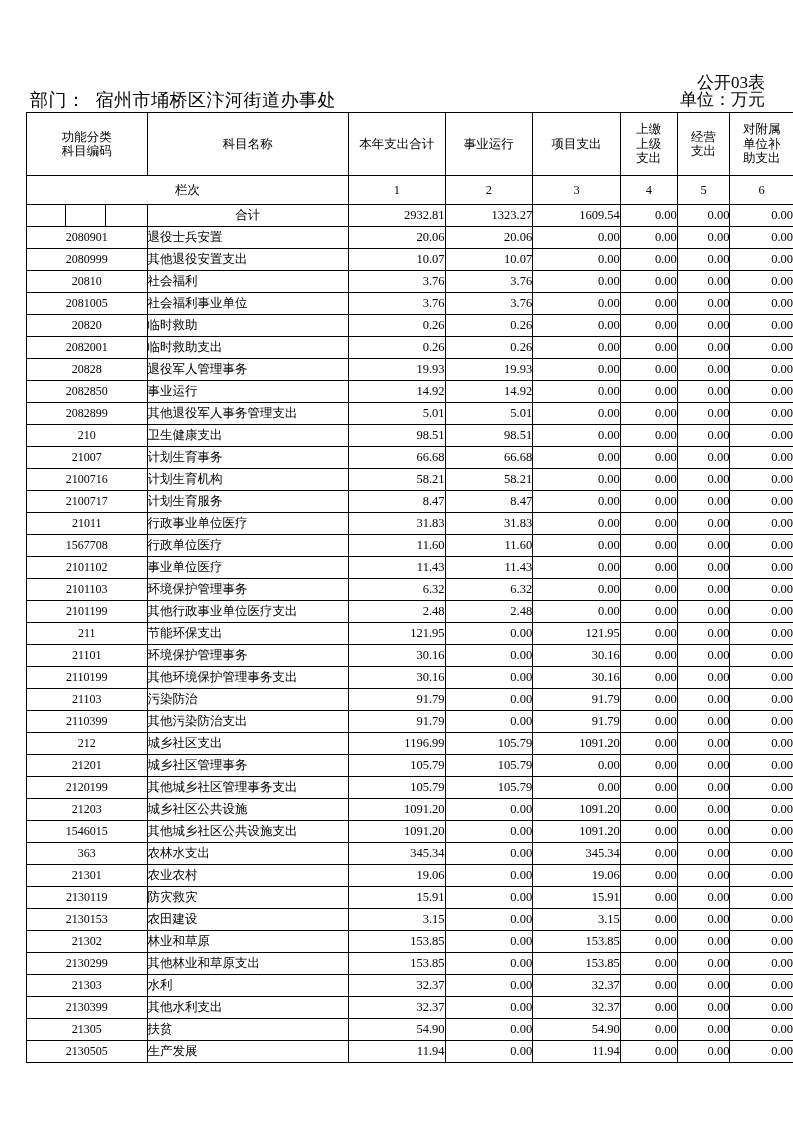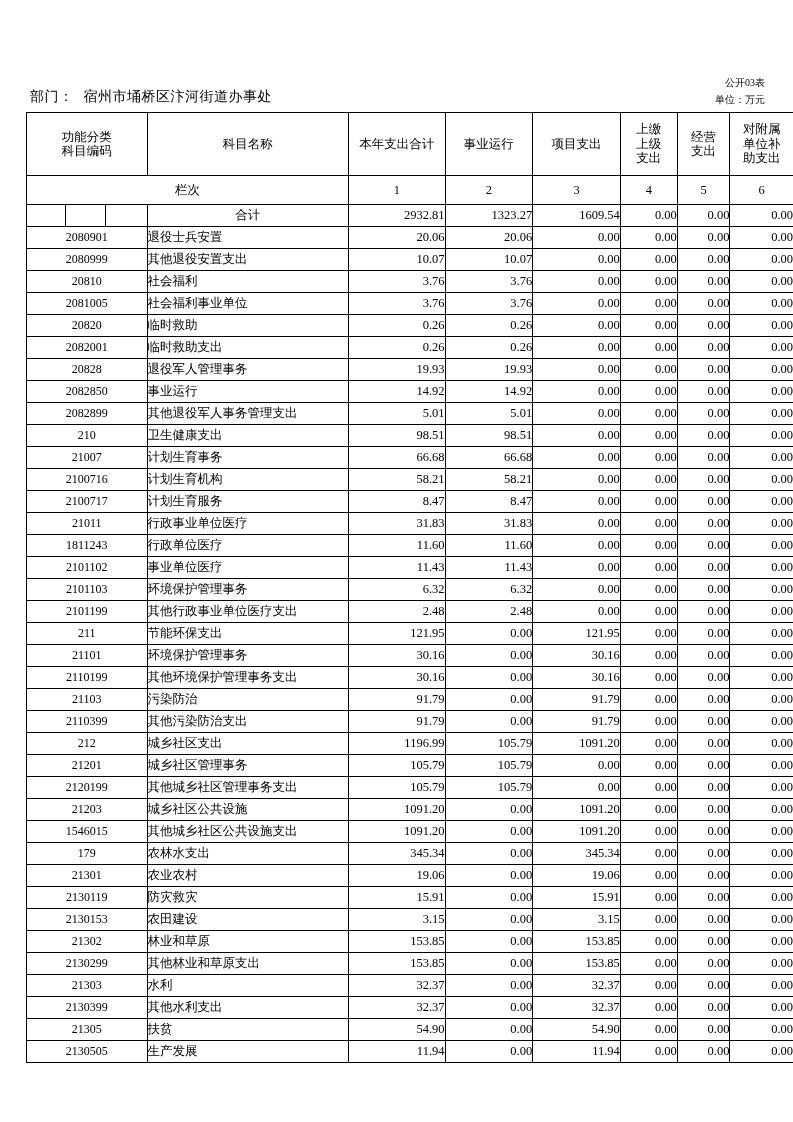--- a/index.html
+++ b/index.html
@@ -25,34 +25,34 @@
     position: absolute;
     top: 74px;
     left: 0;
     width: 793px;
     height: 34px;
   }
   .dept-label {
     position: absolute;
     left: 30px;
     top: 14px;
-    font-size: 14px;
+    font-size: 18px;
     letter-spacing: 0.5px;
     white-space: nowrap;
   }
   .dept-name {
     display: inline-block;
     margin-left: 10px;
   }
   .top-right {
     position: absolute;
     right: 28px;
     top: 0;
     text-align: right;
-    font-size: 10px;
+    font-size: 17px;
     line-height: 17px;
   }
   table.main {
     position: absolute;
     top: 112px;
     left: 26px;
     width: 768px;
     border-collapse: collapse;
     table-layout: fixed;
     font-size: 12px;
@@ -323,21 +323,21 @@
           <td class="cell-code" colspan="3">21011</td>
           <td class="cell-name ind2">行政事业单位医疗</td>
           <td class="cell-num">31.83</td>
           <td class="cell-num">31.83</td>
           <td class="cell-num">0.00</td>
           <td class="cell-num">0.00</td>
           <td class="cell-num">0.00</td>
           <td class="cell-num">0.00</td>
         </tr>
         <tr>
-          <td class="cell-code" colspan="3">1811243</td>
+          <td class="cell-code" colspan="3">1567708</td>
           <td class="cell-name ind3">行政单位医疗</td>
           <td class="cell-num">11.60</td>
           <td class="cell-num">11.60</td>
           <td class="cell-num">0.00</td>
           <td class="cell-num">0.00</td>
           <td class="cell-num">0.00</td>
           <td class="cell-num">0.00</td>
         </tr>
         <tr>
           <td class="cell-code" colspan="3">2101102</td>
@@ -463,21 +463,21 @@
           <td class="cell-code" colspan="3">1546015</td>
           <td class="cell-name ind3">其他城乡社区公共设施支出</td>
           <td class="cell-num">1091.20</td>
           <td class="cell-num">0.00</td>
           <td class="cell-num">1091.20</td>
           <td class="cell-num">0.00</td>
           <td class="cell-num">0.00</td>
           <td class="cell-num">0.00</td>
         </tr>
         <tr>
-          <td class="cell-code" colspan="3">179</td>
+          <td class="cell-code" colspan="3">363</td>
           <td class="cell-name ind1">农林水支出</td>
           <td class="cell-num">345.34</td>
           <td class="cell-num">0.00</td>
           <td class="cell-num">345.34</td>
           <td class="cell-num">0.00</td>
           <td class="cell-num">0.00</td>
           <td class="cell-num">0.00</td>
         </tr>
         <tr>
           <td class="cell-code" colspan="3">21301</td>

